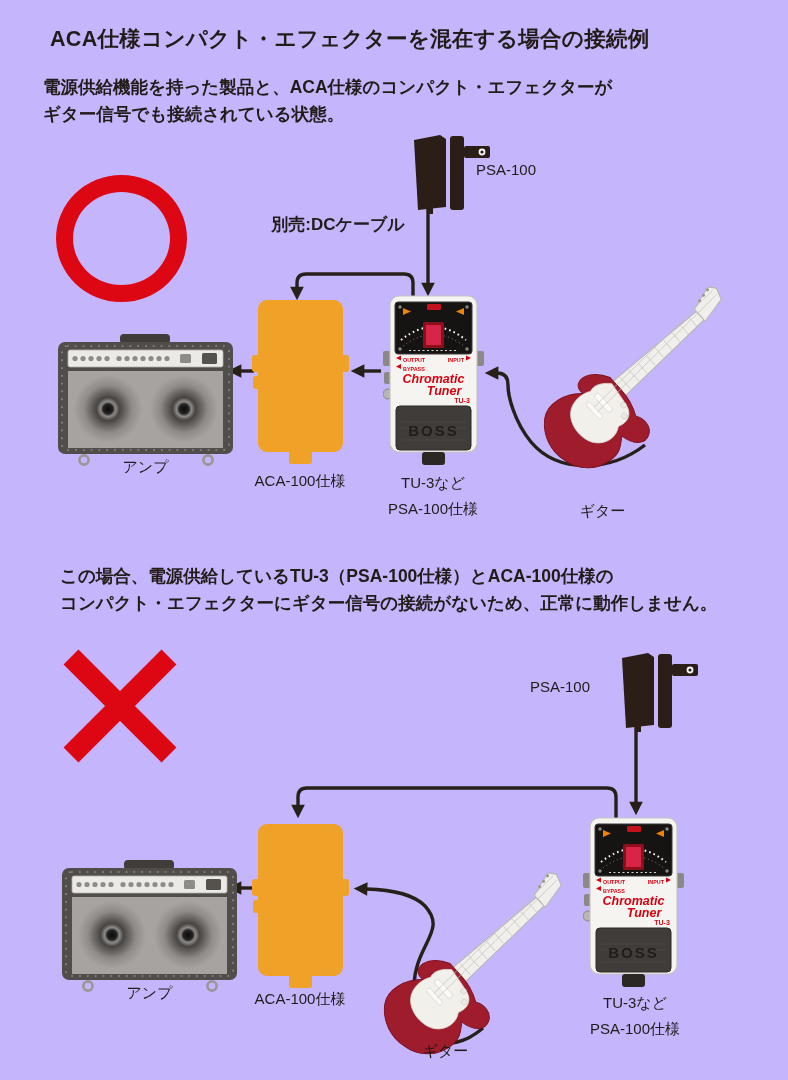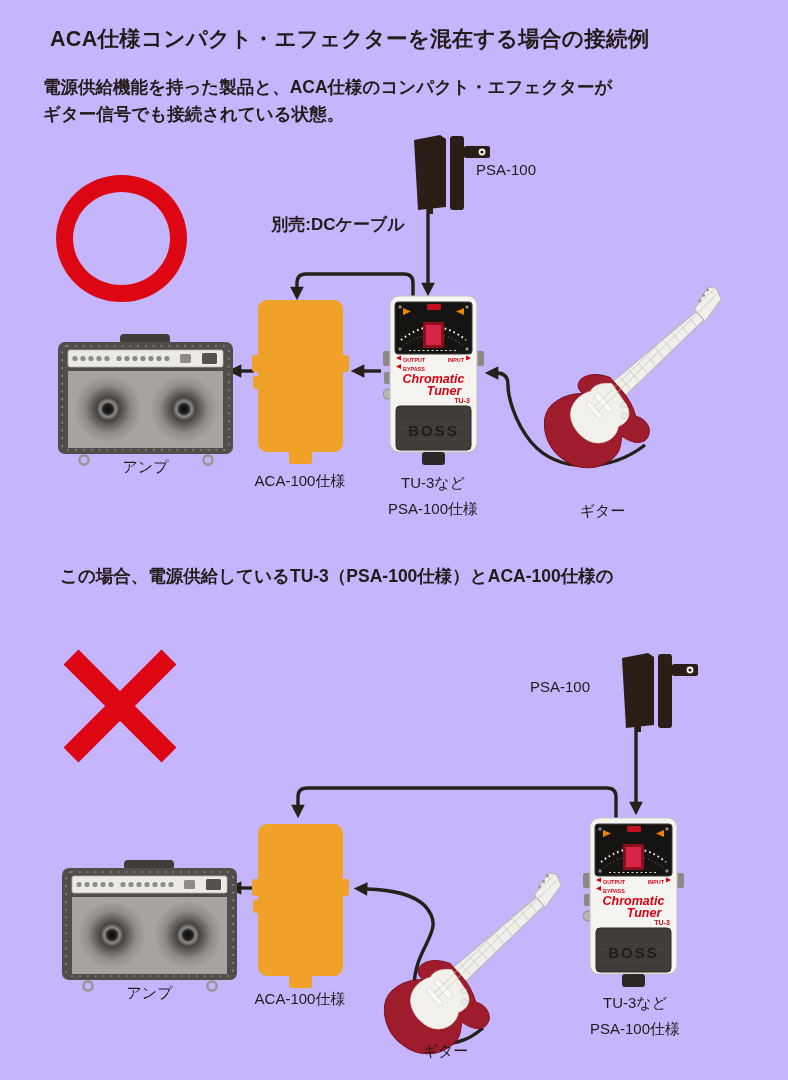--- a/index.html
+++ b/index.html
@@ -173,20 +173,21 @@
       <rect x="66" y="46" width="5" height="22" rx="2" fill="#fbfaf8" stroke="#d5d2cc" stroke-width="0.7"></rect>
       <path d="M 70 54 L 246 46 M 70 60 L 246 52" stroke="#c4c1ba" stroke-width="0.7"></path>
       <circle cx="88" cy="82" r="3.2" fill="#eceae6" stroke="#cfccc6" stroke-width="0.7"></circle>
       <circle cx="95" cy="73" r="3" fill="#eceae6" stroke="#cfccc6" stroke-width="0.7"></circle>
     </g>
   </svg>
   <div class="abs t-label center" style="left:565px;top:502px;width:75px;">ギター</div>
 
   <div class="abs t-body" style="left:43px;top:563px;margin-left:17px;">
     <div>この場合、電源供給しているTU-3（PSA-100仕様）とACA-100仕様の</div>
+    <div>コンパクト・エフェクターにギター信号の接続がないため、正常に動作しません。</div>
   </div>
 
   <svg class="abs" style="left:57px;top:645px;" width="126" height="122" viewBox="0 0 126 122">
     <g stroke="#dd0613" stroke-width="21">
       <line x1="14" y1="12" x2="112" y2="110"></line>
       <line x1="112" y1="12" x2="14" y2="110"></line>
     </g>
   </svg>
 
   <div class="abs t-label" style="left:530px;top:678px;">PSA-100</div>

